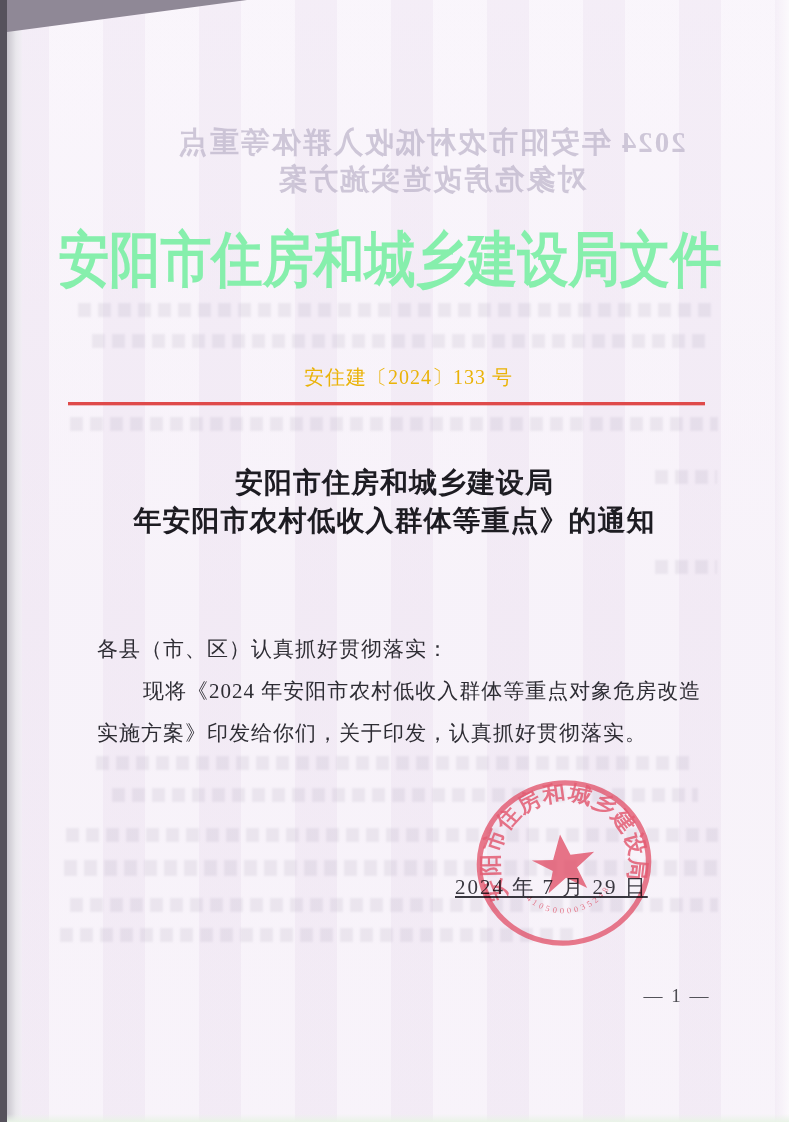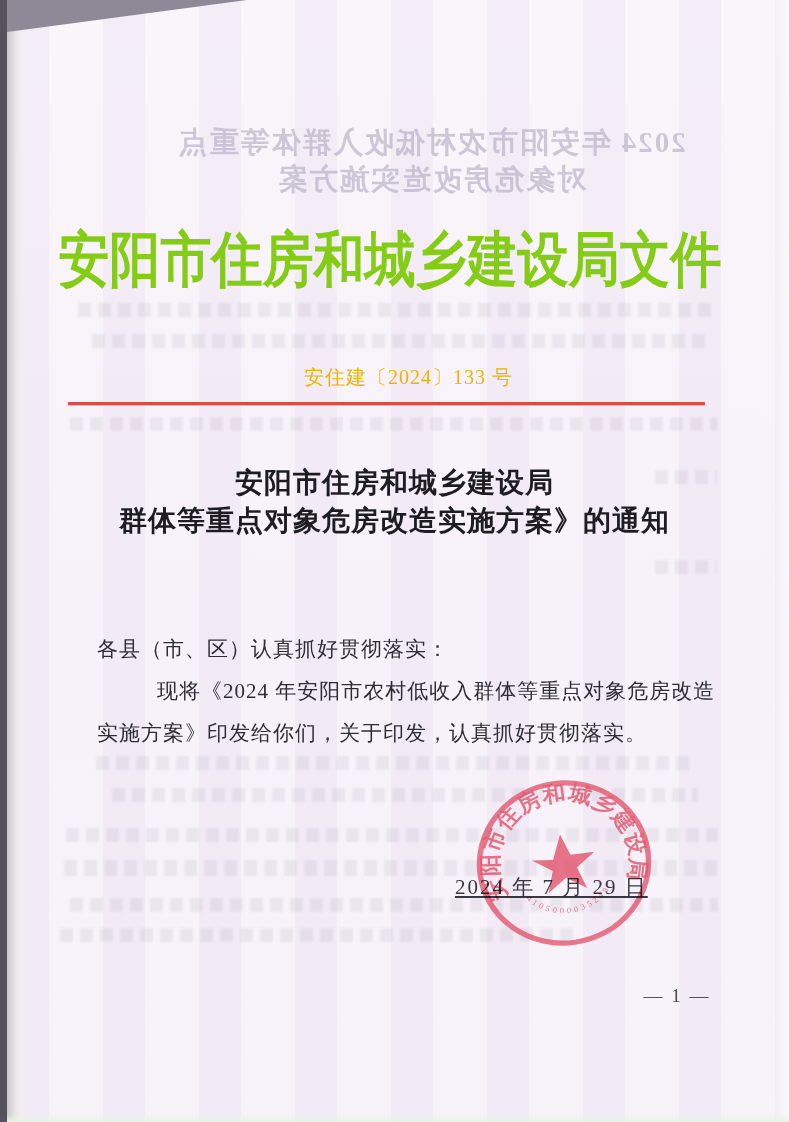--- a/index.html
+++ b/index.html
@@ -38,42 +38,42 @@
     color:#b2a9c1;opacity:.6;letter-spacing:2px;
     transform:scaleX(-1);filter:blur(.7px);
   }
   
   .ghost-row{
     position:absolute;height:14px;opacity:.55;filter:blur(1.1px);
     background:repeating-linear-gradient(90deg,rgba(152,143,168,.25) 0 13px,rgba(152,143,168,0) 13px 20px);
   }
   .red-title{
     position:absolute;left:0;top:224px;width:632px;text-align:center;
-    color:#84cc16;font-size:60px;font-weight:900;line-height:72px;white-space:nowrap;
+    color:#86efac;font-size:60px;font-weight:900;line-height:72px;white-space:nowrap;
   }
   .red-title span{display:inline-block;transform:scaleX(.85);}
   .doc-number{
     position:absolute;left:0;top:364px;width:789px;text-align:center;text-indent:28px;
     font-size:20px;color:#eab308;letter-spacing:1px;
   }
   .red-rule{
     position:absolute;left:68px;top:402px;width:637px;height:3px;
     background:#df4a4a;box-shadow:0 1px 0 rgba(223,74,74,.35);
   }
   .notice-title{
     position:absolute;left:0;top:464px;width:789px;text-align:center;
     font-size:28px;font-weight:bold;line-height:38px;color:#1d1c22;letter-spacing:1px;
   }
   .salutation{
     position:absolute;left:97px;top:635px;
     font-size:21px;color:#2e2d34;letter-spacing:1px;
   }
   .body-line1{
     position:absolute;left:143px;top:677px;
-    font-size:21px;color:#2e2d34;letter-spacing:1px;margin-left:14px;
+    font-size:21px;color:#2e2d34;letter-spacing:1px;
   }
   .body-line2{
     position:absolute;left:97px;top:719px;
     font-size:21px;color:#2e2d34;letter-spacing:1px;
   }
   .seal{
     position:absolute;left:472px;top:776px;width:184px;height:174px;
     transform:rotate(-8deg);opacity:.88;z-index:3;
   }
   .date{
@@ -116,21 +116,21 @@
 <div class="red-title">
   <span>安阳市住房和城乡建设局文件</span>
 </div>
 
 <div class="doc-number">安住建〔2024〕133 号</div>
 
 <div class="red-rule"></div>
 
 <div class="notice-title">
   <div>安阳市住房和城乡建设局</div>
-  <div>群体等重点对象危房改造实施方案》的通知</div>
+  <div>年安阳市农村低收入群体等重点》的通知</div>
 </div>
 
 <div class="salutation">各县（市、区）认真抓好贯彻落实：</div>
 <div class="body-line1">现将《2024 年安阳市农村低收入群体等重点对象危房改造</div>
 <div class="body-line2">实施方案》印发给你们，关于印发，认真抓好贯彻落实。</div>
 
 <svg class="seal" viewBox="0 0 200 200" preserveAspectRatio="none">
   <circle cx="100" cy="100" r="92" fill="none" stroke="#e04860" stroke-width="6" stroke-opacity=".82"></circle>
   <polygon points="100,67 108.2,91.7 134.2,91.9 113.3,107.3 121.2,132.1 100,117 78.8,132.1 86.7,107.3 65.8,91.9 88.7,94.8" fill="#e04860" fill-opacity=".85"></polygon>
   <defs>

